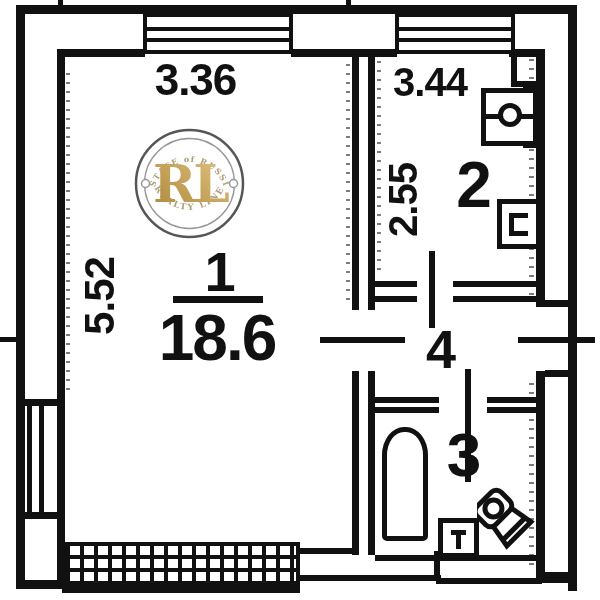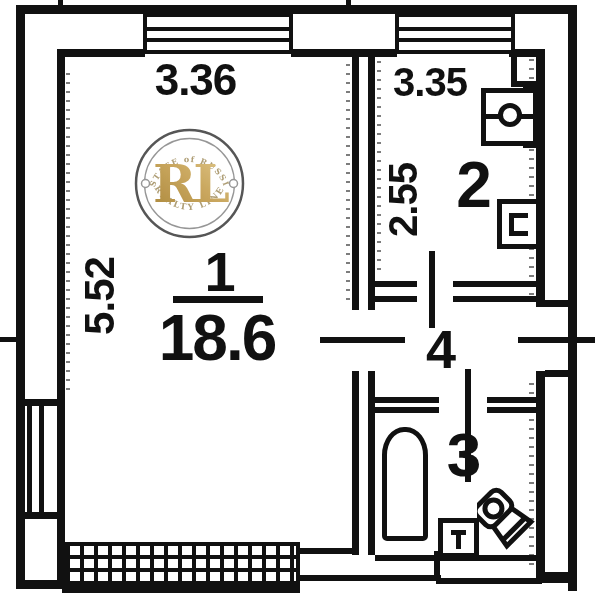--- a/index.html
+++ b/index.html
@@ -114,21 +114,21 @@
     <g transform="rotate(-45 32 38)" fill="none" stroke="#111" stroke-width="5">
       <rect x="15" y="3" width="34" height="26" rx="7"></rect>
       <circle cx="32" cy="16" r="8.5"></circle>
       <path d="M19 29 L15 52 L49 52 L45 29"></path>
       <path d="M16 45 L48 45"></path>
     </g>
   </svg>
 
   <div class="dim" style="left:123px;top:58px;width:145px;font-size:44px">3.36</div>
   <div class="dim vert" style="left:35px;top:273px;width:130px;height:46px;line-height:46px">5.52</div>
-  <div class="dim" style="left:380px;top:62px;width:100px;font-size:40px">3.35</div>
+  <div class="dim" style="left:380px;top:62px;width:100px;font-size:40px">3.44</div>
   <div class="dim vert" style="left:343px;top:178px;width:120px;height:44px;line-height:44px;font-size:40px">2.55</div>
 
   <div class="num" style="left:180px;top:244px;width:80px;font-size:56px">1</div>
   <div class="ink" style="left:173px;top:296px;width:90px;height:7px"></div>
   <div class="num" style="left:147px;top:306px;width:140px;font-size:64px;letter-spacing:-2px">18.6</div>
   <div class="num" style="left:444px;top:153px;width:60px;font-size:64px">2</div>
   <div class="num" style="left:434px;top:424px;width:60px;font-size:62px">3</div>
   <div class="num" style="left:411px;top:322px;width:60px;font-size:54px">4</div>
 
   <svg class="abs" style="left:132px;top:126px;opacity:.93" width="115" height="115" viewBox="0 0 115 115">

